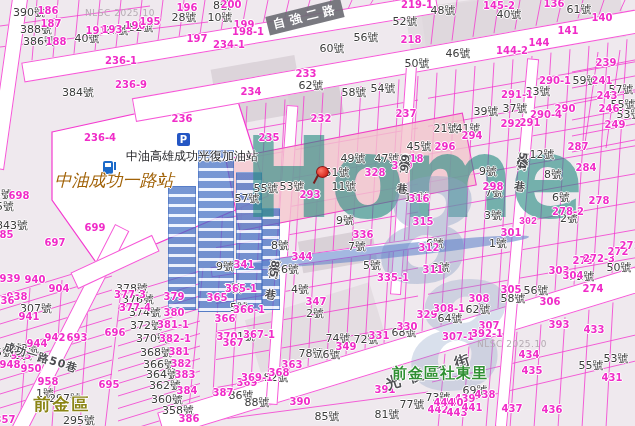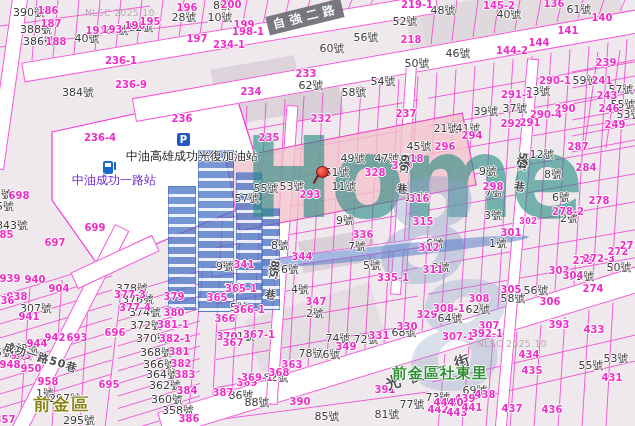--- a/index.html
+++ b/index.html
@@ -43,21 +43,21 @@
     text-shadow:0 1px 0 #fff,0 -1px 0 #fff,1px 0 0 #fff,-1px 0 0 #fff;letter-spacing:1px;}
   #district-label{left:62px;top:404px;font-size:17px;font-weight:bold;color:#8b8516;letter-spacing:2px;}
   #village-label{left:440px;top:373px;font-size:15px;font-weight:bold;color:#2f9033;letter-spacing:1px;}
   .attrib{position:absolute;transform:translate(-50%,-50%);font-size:9px;color:#b5abb3;letter-spacing:.5px;z-index:6;}
   #attrib-1{left:120px;top:13px;}
   #attrib-2{left:512px;top:344px;}
   
   #p-icon{position:absolute;left:177px;top:133px;width:13px;height:13px;background:#2456c4;color:#fff;
     font-size:10px;font-weight:bold;text-align:center;line-height:13px;border-radius:2px;z-index:7;}
   #gas-name{left:192px;top:156px;font-size:12px;color:#26262a;font-weight:500;}
-  #cpc-name{left:114px;top:180px;font-size:12px;color:#6d28d9;}
+  #cpc-name{left:114px;top:180px;font-size:17px;color:#a16207;font-style:italic;}
   #fuel-icon{position:absolute;left:103px;top:161px;width:10px;height:13px;background:#1b6ac9;border-radius:2px;z-index:7;}
   #fuel-icon:before{content:"";position:absolute;left:2px;top:2px;width:6px;height:4px;background:#fff;}
   #fuel-icon:after{content:"";position:absolute;right:-3px;top:1px;width:2px;height:8px;background:#1b6ac9;}
   
   #map-pin{position:absolute;left:312px;top:166px;width:18px;height:20px;z-index:8;}
   #map-pin .head{position:absolute;left:4px;top:0;width:11px;height:10px;border-radius:50%;
     background:radial-gradient(circle at 35% 35%,#ff7a6a,#d92b20 70%);border:1px solid #8c1616;}
   #map-pin .stem{position:absolute;left:3px;top:8px;width:2px;height:10px;background:#7a1d1d;transform:rotate(28deg);}
 </style>
 </head>
@@ -223,21 +223,21 @@
       <span class="hlabel" style="left: 116px; top: 30px;">27號</span>
       <span class="hlabel" style="left: 141px; top: 27px;">82號</span>
       <span class="hlabel" style="left: 184px; top: 17px;">28號</span>
       <span class="hlabel" style="left: 78px; top: 92px;">384號</span>
       <span class="hlabel" style="left: 222px; top: 5px;">8號</span>
       <span class="hlabel" style="left: 220px; top: 17px;">10號</span>
       <span class="hlabel" style="left: 311px; top: 85px;">62號</span>
       <span class="hlabel" style="left: 332px; top: 48px;">60號</span>
       <span class="hlabel" style="left: 366px; top: 37px;">56號</span>
       <span class="hlabel" style="left: 354px; top: 92px;">58號</span>
-      <span class="hlabel" style="left: 383px; top: 81px;">54號</span>
+      <span class="hlabel" style="left: 383px; top: 88px;">54號</span>
       <span class="hlabel" style="left: 405px; top: 21px;">52號</span>
       <span class="hlabel" style="left: 417px; top: 63px;">50號</span>
       <span class="hlabel" style="left: 443px; top: 10px;">48號</span>
       <span class="hlabel" style="left: 509px; top: 14px;">40號</span>
       <span class="hlabel" style="left: 579px; top: 9px;">61號</span>
       <span class="hlabel" style="left: 458px; top: 53px;">46號</span>
       <span class="hlabel" style="left: 585px; top: 80px;">59號</span>
       <span class="hlabel" style="left: 621px; top: 89px;">57號</span>
       <span class="hlabel" style="left: 623px; top: 104px;">55號</span>
       <span class="hlabel" style="left: 629px; top: 114px;">53號</span>

